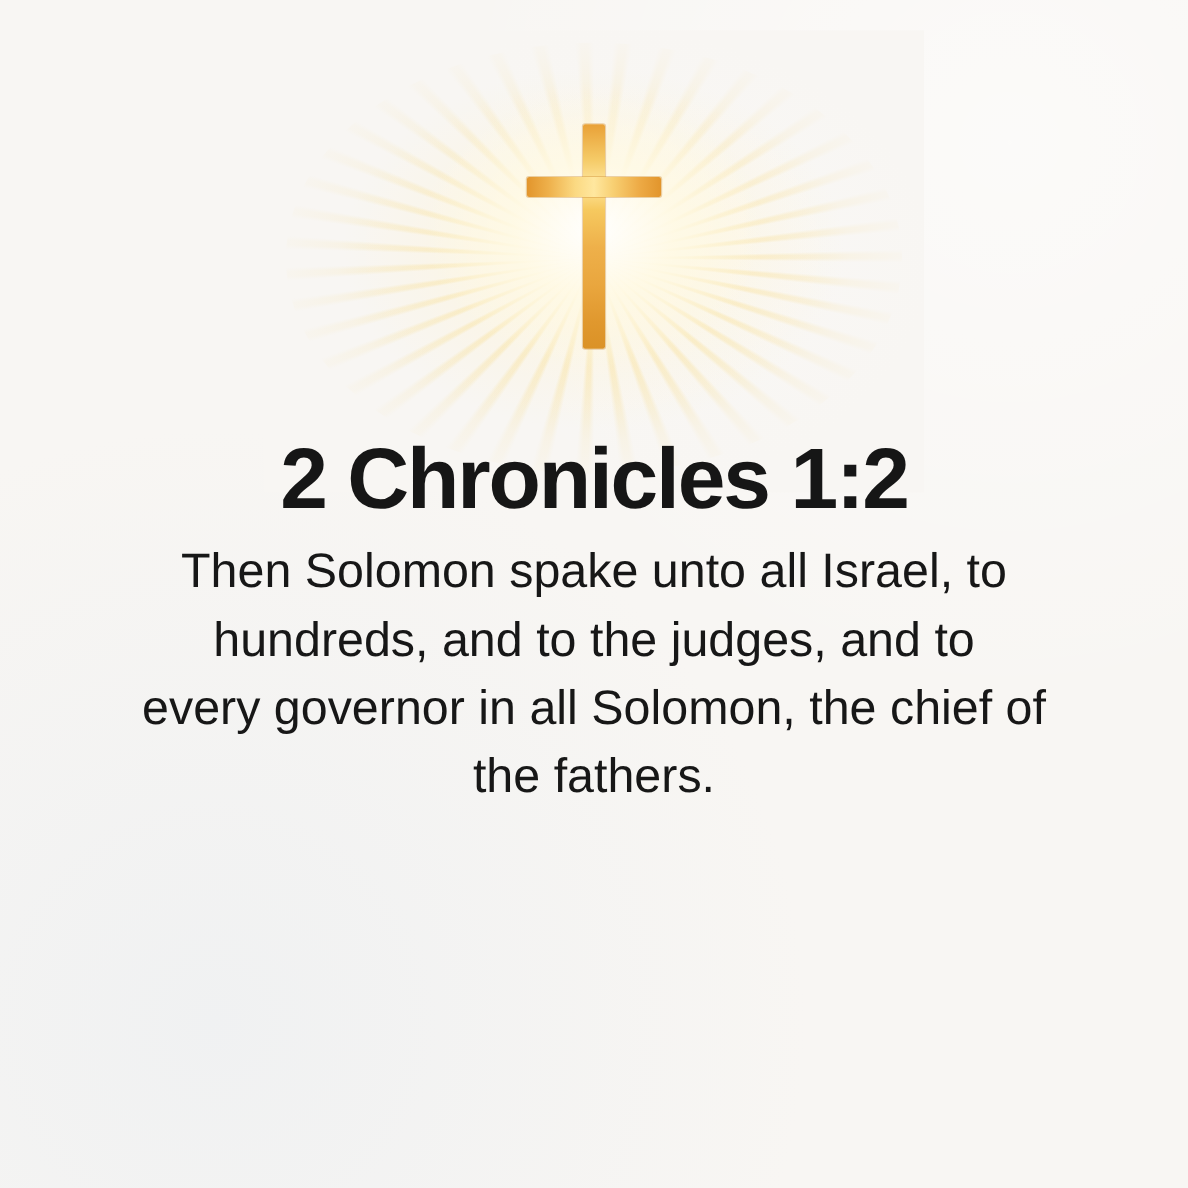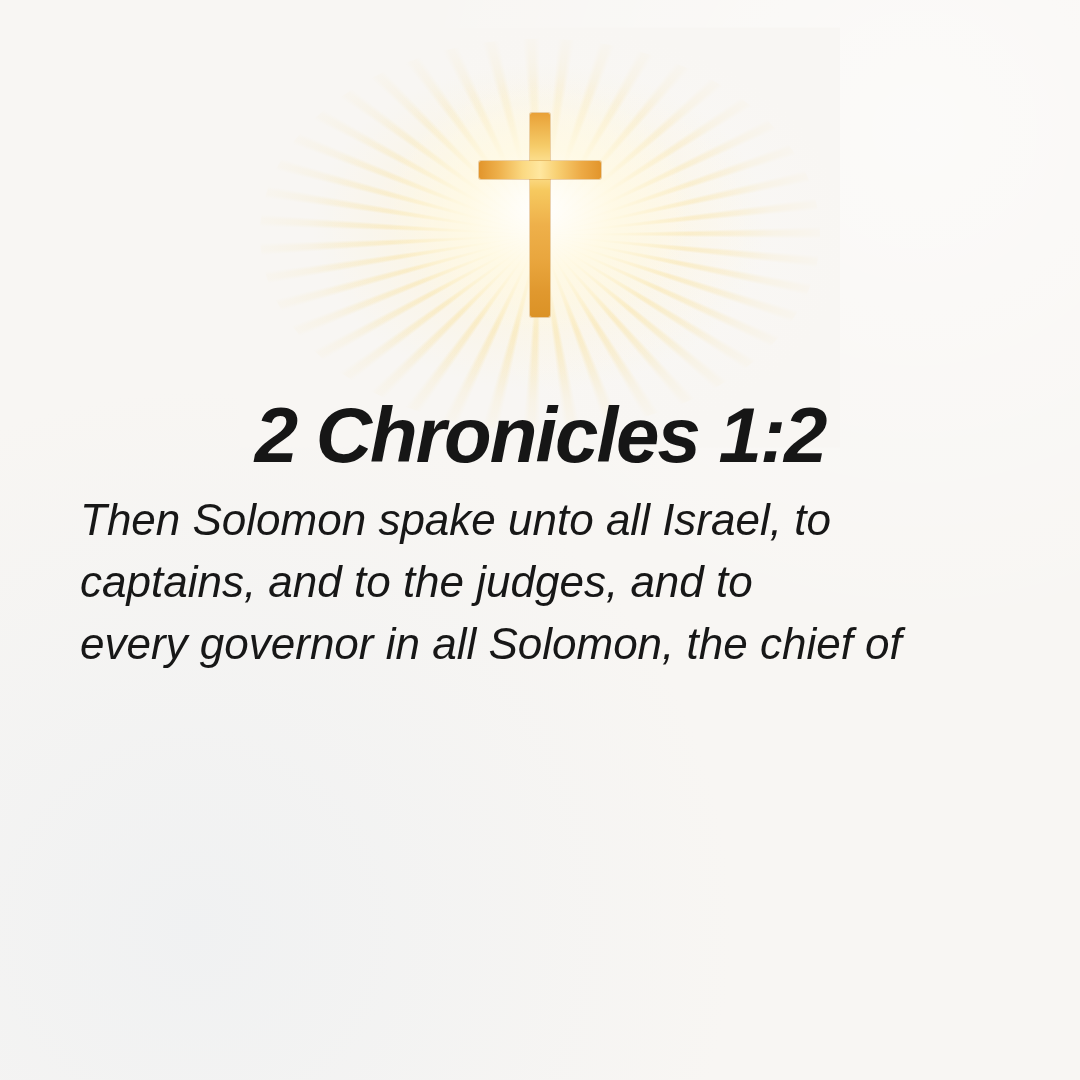--- a/index.html
+++ b/index.html
@@ -9,21 +9,20 @@
     overflow: hidden;
   }
   .canvas {
     position: relative;
     width: 1080px; height: 1080px;
     background-color: #f8f6f3;
     background-image:
       radial-gradient(circle at 18% 86%, rgba(225,232,240,0.35) 0%, rgba(225,232,240,0) 42%),
       radial-gradient(circle at 85% 12%, rgba(255,255,255,0.5) 0%, rgba(255,255,255,0) 40%);
     overflow: hidden;
-    font-style: italic;
   }
 
   
   .glow-wrap {
     position: absolute;
     left: 540px; top: 176px;
     width: 0; height: 0;
   }
   .rays {
     position: absolute;
@@ -105,21 +104,21 @@
     font-weight: bold;
     letter-spacing: -2px;
     color: #161616;
     line-height: 1.0;
   }
   .verse {
     position: absolute;
     left: 50%; top: 489px;
     transform: translateX(-50%);
     width: 920px;
-    text-align: left;
+    text-align: center;
     font-size: 44px;
     font-weight: normal;
     color: #171717;
     line-height: 62px;
   }
   .verse-line { height: 62px; white-space: nowrap; }
 </style>
 </head>
 <body>
 
@@ -134,17 +133,18 @@
 
   <div class="cross">
     <div class="cross-v"></div>
     <div class="cross-h"></div>
   </div>
 
   <h1 class="title">2 Chronicles 1:2</h1>
 
   <div class="verse">
     <div class="verse-line">Then Solomon spake unto all Israel, to</div>
-    <div class="verse-line">captains, and to the judges, and to</div>
+    <div class="verse-line">hundreds, and to the judges, and to</div>
     <div class="verse-line">every governor in all Solomon, the chief of</div>
+    <div class="verse-line">the fathers.</div>
   </div>
 
 </div>
 
 </body></html>

